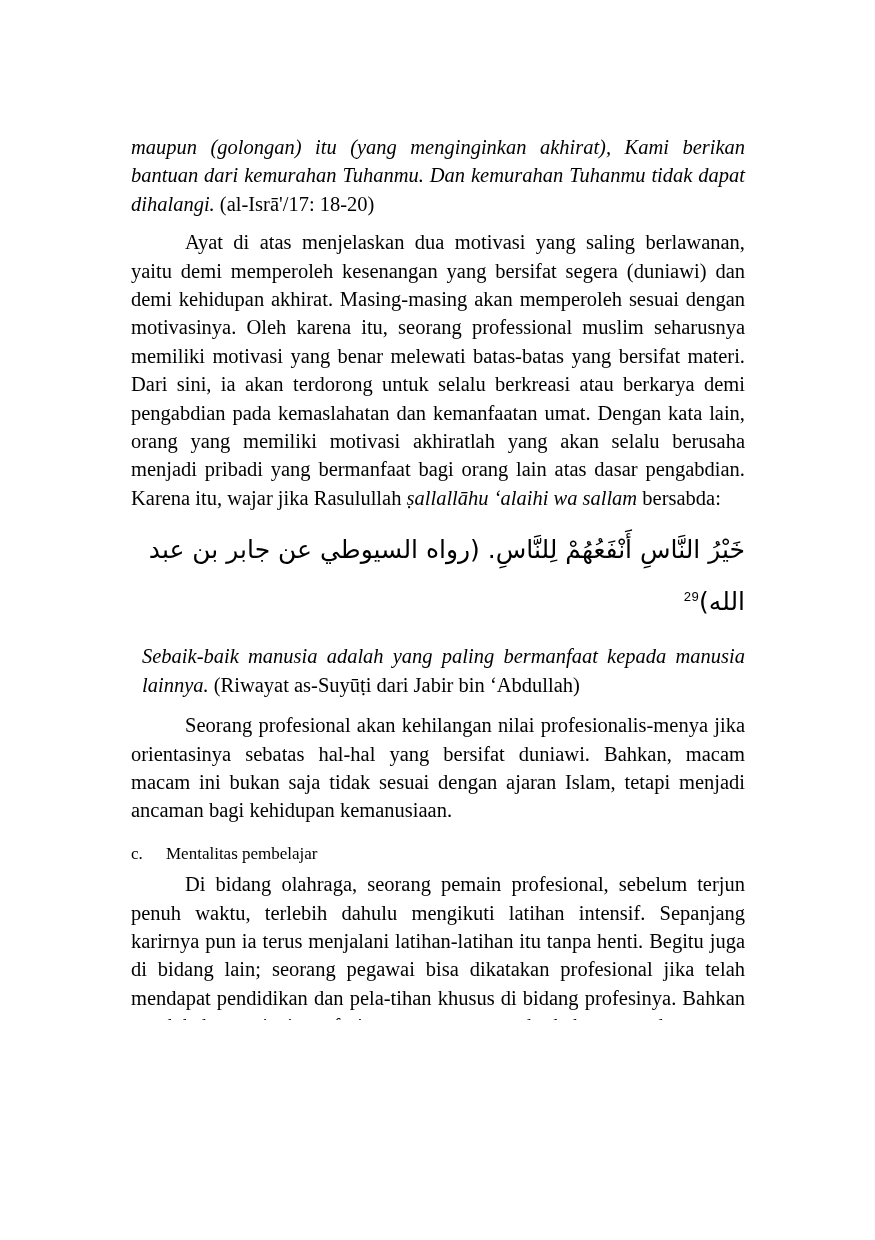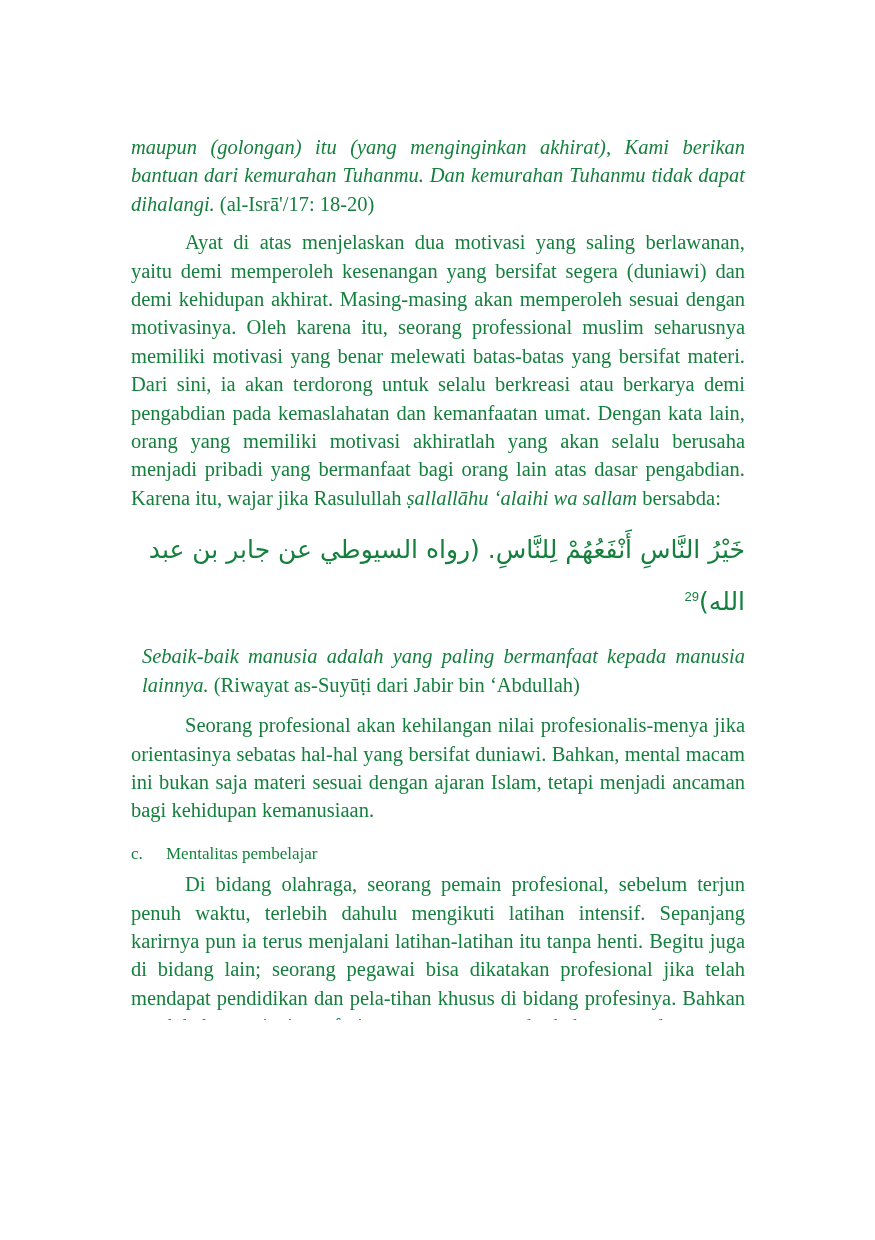--- a/index.html
+++ b/index.html
@@ -1,21 +1,21 @@
 <!DOCTYPE html>
 <html><head>
 <meta charset="utf-8">
 <style>
   html, body { margin: 0; padding: 0; background: #ffffff; }
   .page {
     position: relative;
     width: 875px;
     height: 1020px;
     background: #ffffff;
-    color: #15803d;
+    color: #000000;
     font-family: "Liberation Serif", "DejaVu Serif", serif;
     overflow: hidden;
   }
   .content {
     position: absolute;
     left: 131px;
     top: 133px;
     width: 614px;
   }
   .body-text {
@@ -35,21 +35,21 @@
     text-align: right;
     font-family: "DejaVu Sans", sans-serif;
     font-size: 25px;
     line-height: 52px;
     margin-top: 12px;
   }
   .arabic-line sup {
     font-size: 13px;
     vertical-align: super;
     line-height: 0;
-    font-family: Liberation Sans, sans-serif;
+    font-family: Liberation Mono, monospace;
   }
   .p-translation { margin-top: 14px; margin-left: 11px; }
   .p-professional { margin-top: 12px; }
   .section-heading {
     font-size: 17px;
     line-height: 28.4px;
     margin-top: 15px;
     font-style: normal;
   }
   .section-heading .marker {
@@ -82,21 +82,21 @@
   <div class="content">
 
     <p class="body-text quote-block"><span class="italic">maupun (golongan) itu (yang menginginkan akhirat), Kami berikan bantuan dari kemurahan Tuhanmu. Dan kemurahan Tuhanmu tidak dapat dihalangi. </span><span class="roman">(al-Isrā'/17: 18-20)</span></p>
 
     <p class="body-text indent p-ayat"><span class="roman">Ayat di atas menjelaskan dua motivasi yang saling berlawanan, yaitu demi memperoleh kesenangan yang bersifat segera (duniawi) dan demi kehidupan akhirat. Masing-masing akan memperoleh sesuai dengan motivasinya. Oleh karena itu, seorang professional muslim seharusnya memiliki motivasi yang benar melewati batas-batas yang bersifat materi. Dari sini, ia akan terdorong untuk selalu berkreasi atau berkarya demi pengabdian pada kemaslahatan dan kemanfaatan umat. Dengan kata lain, orang yang memiliki motivasi akhiratlah yang akan selalu berusaha menjadi pribadi yang bermanfaat bagi orang lain atas dasar pengabdian. Karena itu, wajar jika Rasulullah </span><span class="italic">ṣallallāhu ‘alaihi wa sallam</span><span class="roman"> bersabda:</span></p>
 
     <div class="arabic-line"><span>خَيْرُ النَّاسِ أَنْفَعُهُمْ لِلنَّاسِ. (رواه السيوطي عن جابر بن عبد الله)</span><sup>29</sup></div>
 
     <p class="body-text p-translation"><span class="italic">Sebaik-baik manusia adalah yang paling bermanfaat kepada manusia lainnya. </span><span class="roman">(Riwayat as-Suyūṭi dari Jabir bin ‘Abdullah)</span></p>
 
-    <p class="body-text indent p-professional">Seorang profesional akan kehilangan nilai profesionalis-menya jika orientasinya sebatas hal-hal yang bersifat duniawi. Bahkan, mental macam ini bukan saja materi sesuai dengan ajaran Islam, tetapi menjadi ancaman bagi kehidupan kemanusiaan.</p>
+    <p class="body-text indent p-professional">Seorang profesional akan kehilangan nilai profesionalis-menya jika orientasinya sebatas hal-hal yang bersifat duniawi. Bahkan, macam macam ini bukan saja tidak sesuai dengan ajaran Islam, tetapi menjadi ancaman bagi kehidupan kemanusiaan.</p>
 
     <div class="section-heading"><span class="marker">c.</span><span>Mentalitas pembelajar</span></div>
 
     <p class="body-text indent p-learner">Di bidang olahraga, seorang pemain profesional, sebelum terjun penuh waktu, terlebih dahulu mengikuti latihan intensif. Sepanjang karirnya pun ia terus menjalani latihan-latihan itu tanpa henti. Begitu juga di bidang lain; seorang pegawai bisa dikatakan profesional jika telah mendapat pendidikan dan pela-tihan khusus di bidang profesinya. Bahkan untuk beberapa jenis profesi tertentu, seseorang berhak menyandang status profesional jika telah menyelesaikan serangkaian ujian. Dengan</p>
 
   </div>
 
   <div class="footer">
     <span class="page-number">191</span>
   </div>

